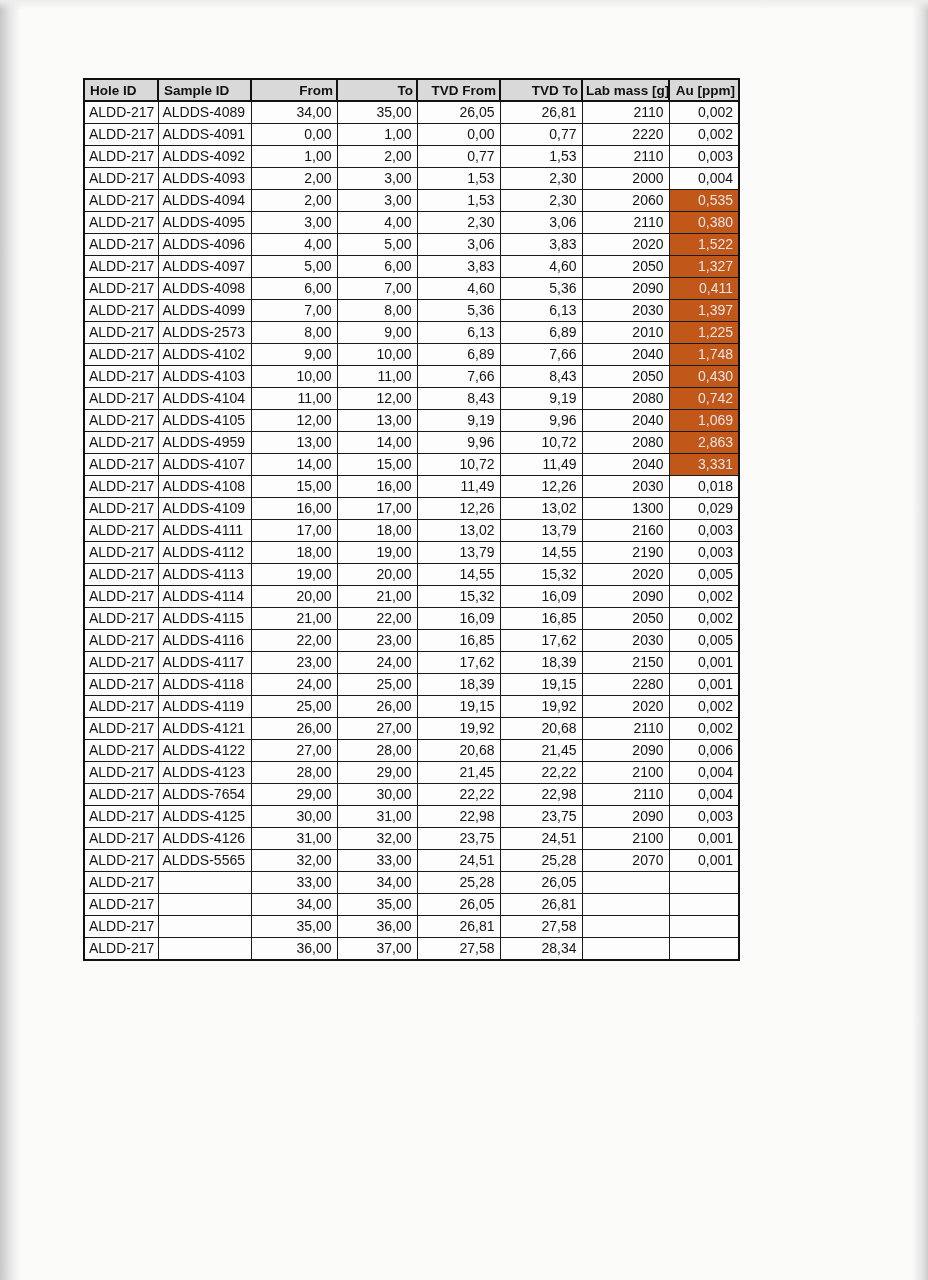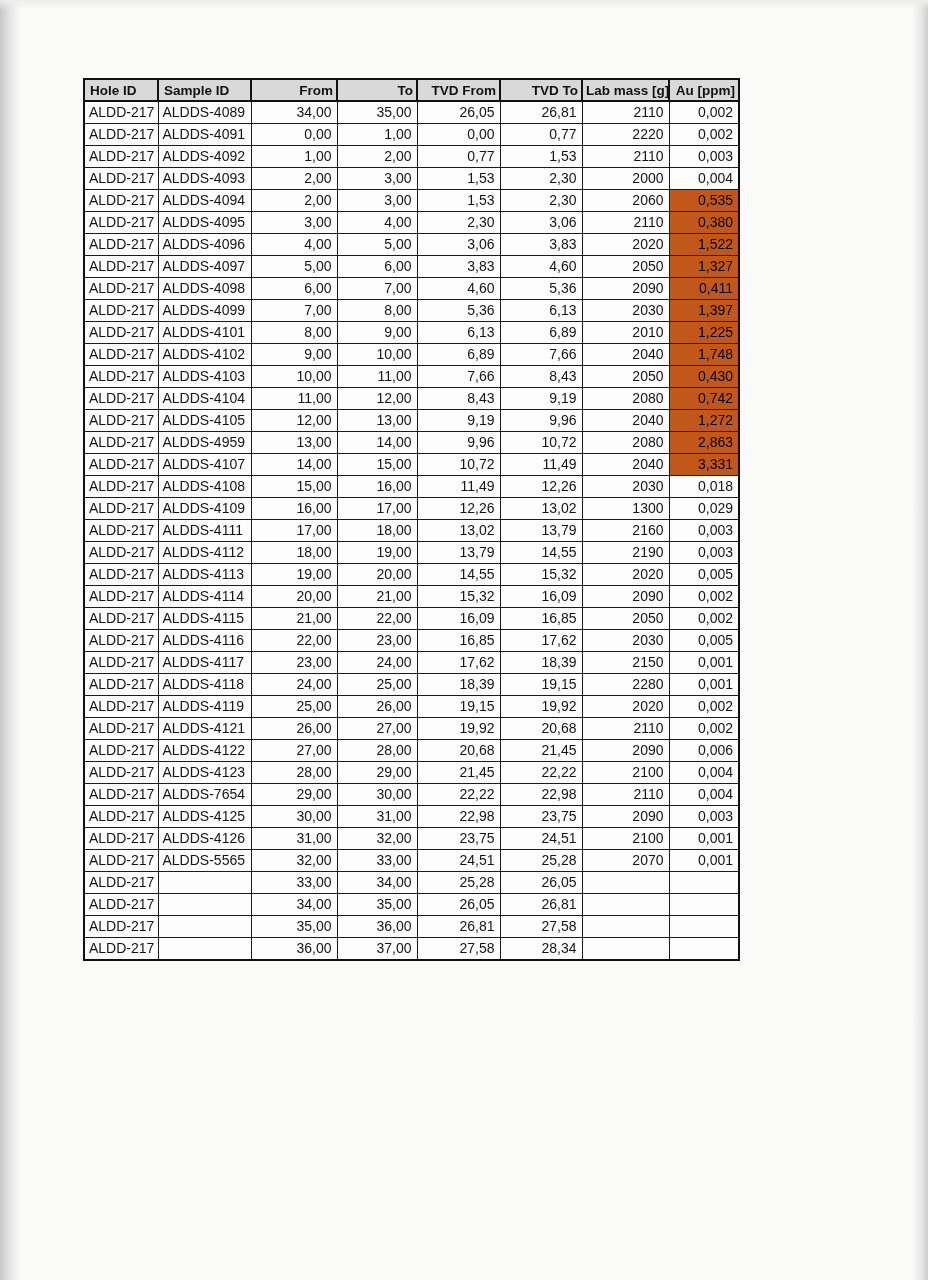--- a/index.html
+++ b/index.html
@@ -67,21 +67,21 @@
     height: 21px;
     line-height: 21px;
     padding: 0 5px 0 4px;
     white-space: nowrap;
     overflow: hidden;
   }
   table.assay td.align-left { text-align: left; }
   table.assay td.align-right { text-align: right; }
   table.assay td.hl {
     background: #c2571a;
-    color: #000000;
+    color: #e5e5e5;
   }
   
   table.assay tbody tr:first-child td { border-top: 2px solid #111; }
 </style>
 </head>
 <body>
 
 <div class="edge-left"></div>
 <div class="edge-right"></div>
 <div class="edge-top"></div>
@@ -205,21 +205,21 @@
         <td class="align-left">ALDDS-4099</td>
         <td class="align-right">7,00</td>
         <td class="align-right">8,00</td>
         <td class="align-right">5,36</td>
         <td class="align-right">6,13</td>
         <td class="align-right">2030</td>
         <td class="align-right hl">1,397</td>
       </tr>
       <tr>
         <td class="align-left">ALDD-217</td>
-        <td class="align-left">ALDDS-4101</td>
+        <td class="align-left">ALDDS-2573</td>
         <td class="align-right">8,00</td>
         <td class="align-right">9,00</td>
         <td class="align-right">6,13</td>
         <td class="align-right">6,89</td>
         <td class="align-right">2010</td>
         <td class="align-right hl">1,225</td>
       </tr>
       <tr>
         <td class="align-left">ALDD-217</td>
         <td class="align-left">ALDDS-4102</td>
@@ -251,21 +251,21 @@
         <td class="align-right hl">0,742</td>
       </tr>
       <tr>
         <td class="align-left">ALDD-217</td>
         <td class="align-left">ALDDS-4105</td>
         <td class="align-right">12,00</td>
         <td class="align-right">13,00</td>
         <td class="align-right">9,19</td>
         <td class="align-right">9,96</td>
         <td class="align-right">2040</td>
-        <td class="align-right hl">1,272</td>
+        <td class="align-right hl">1,069</td>
       </tr>
       <tr>
         <td class="align-left">ALDD-217</td>
         <td class="align-left">ALDDS-4959</td>
         <td class="align-right">13,00</td>
         <td class="align-right">14,00</td>
         <td class="align-right">9,96</td>
         <td class="align-right">10,72</td>
         <td class="align-right">2080</td>
         <td class="align-right hl">2,863</td>

